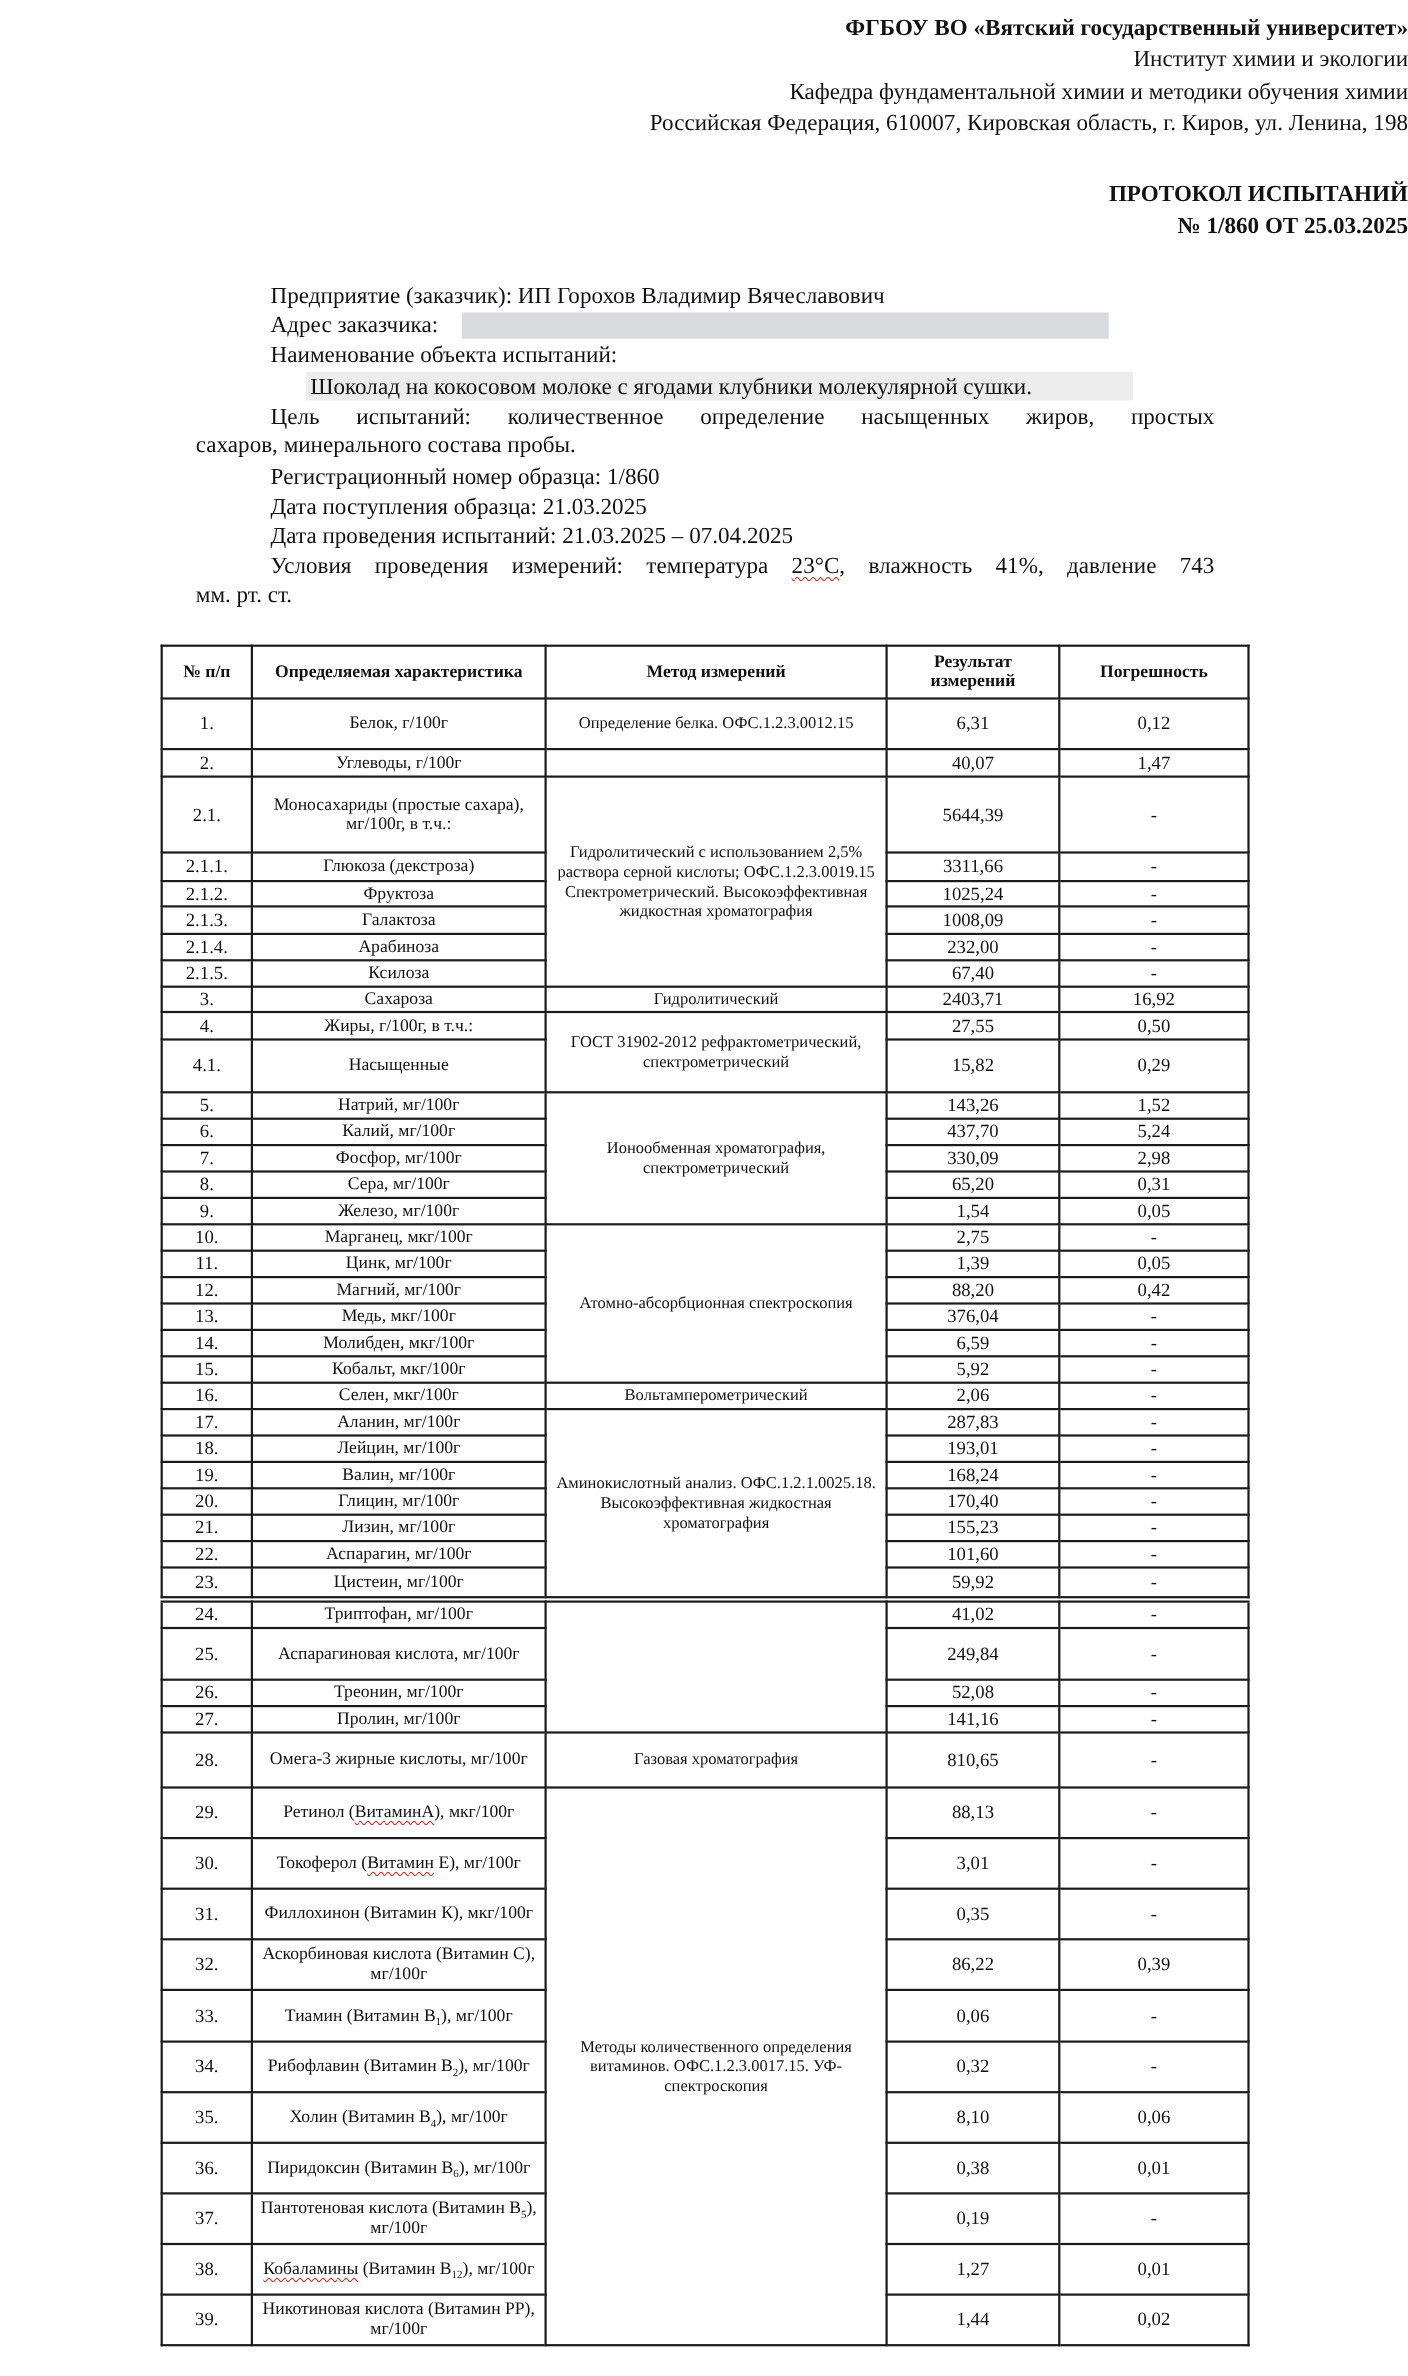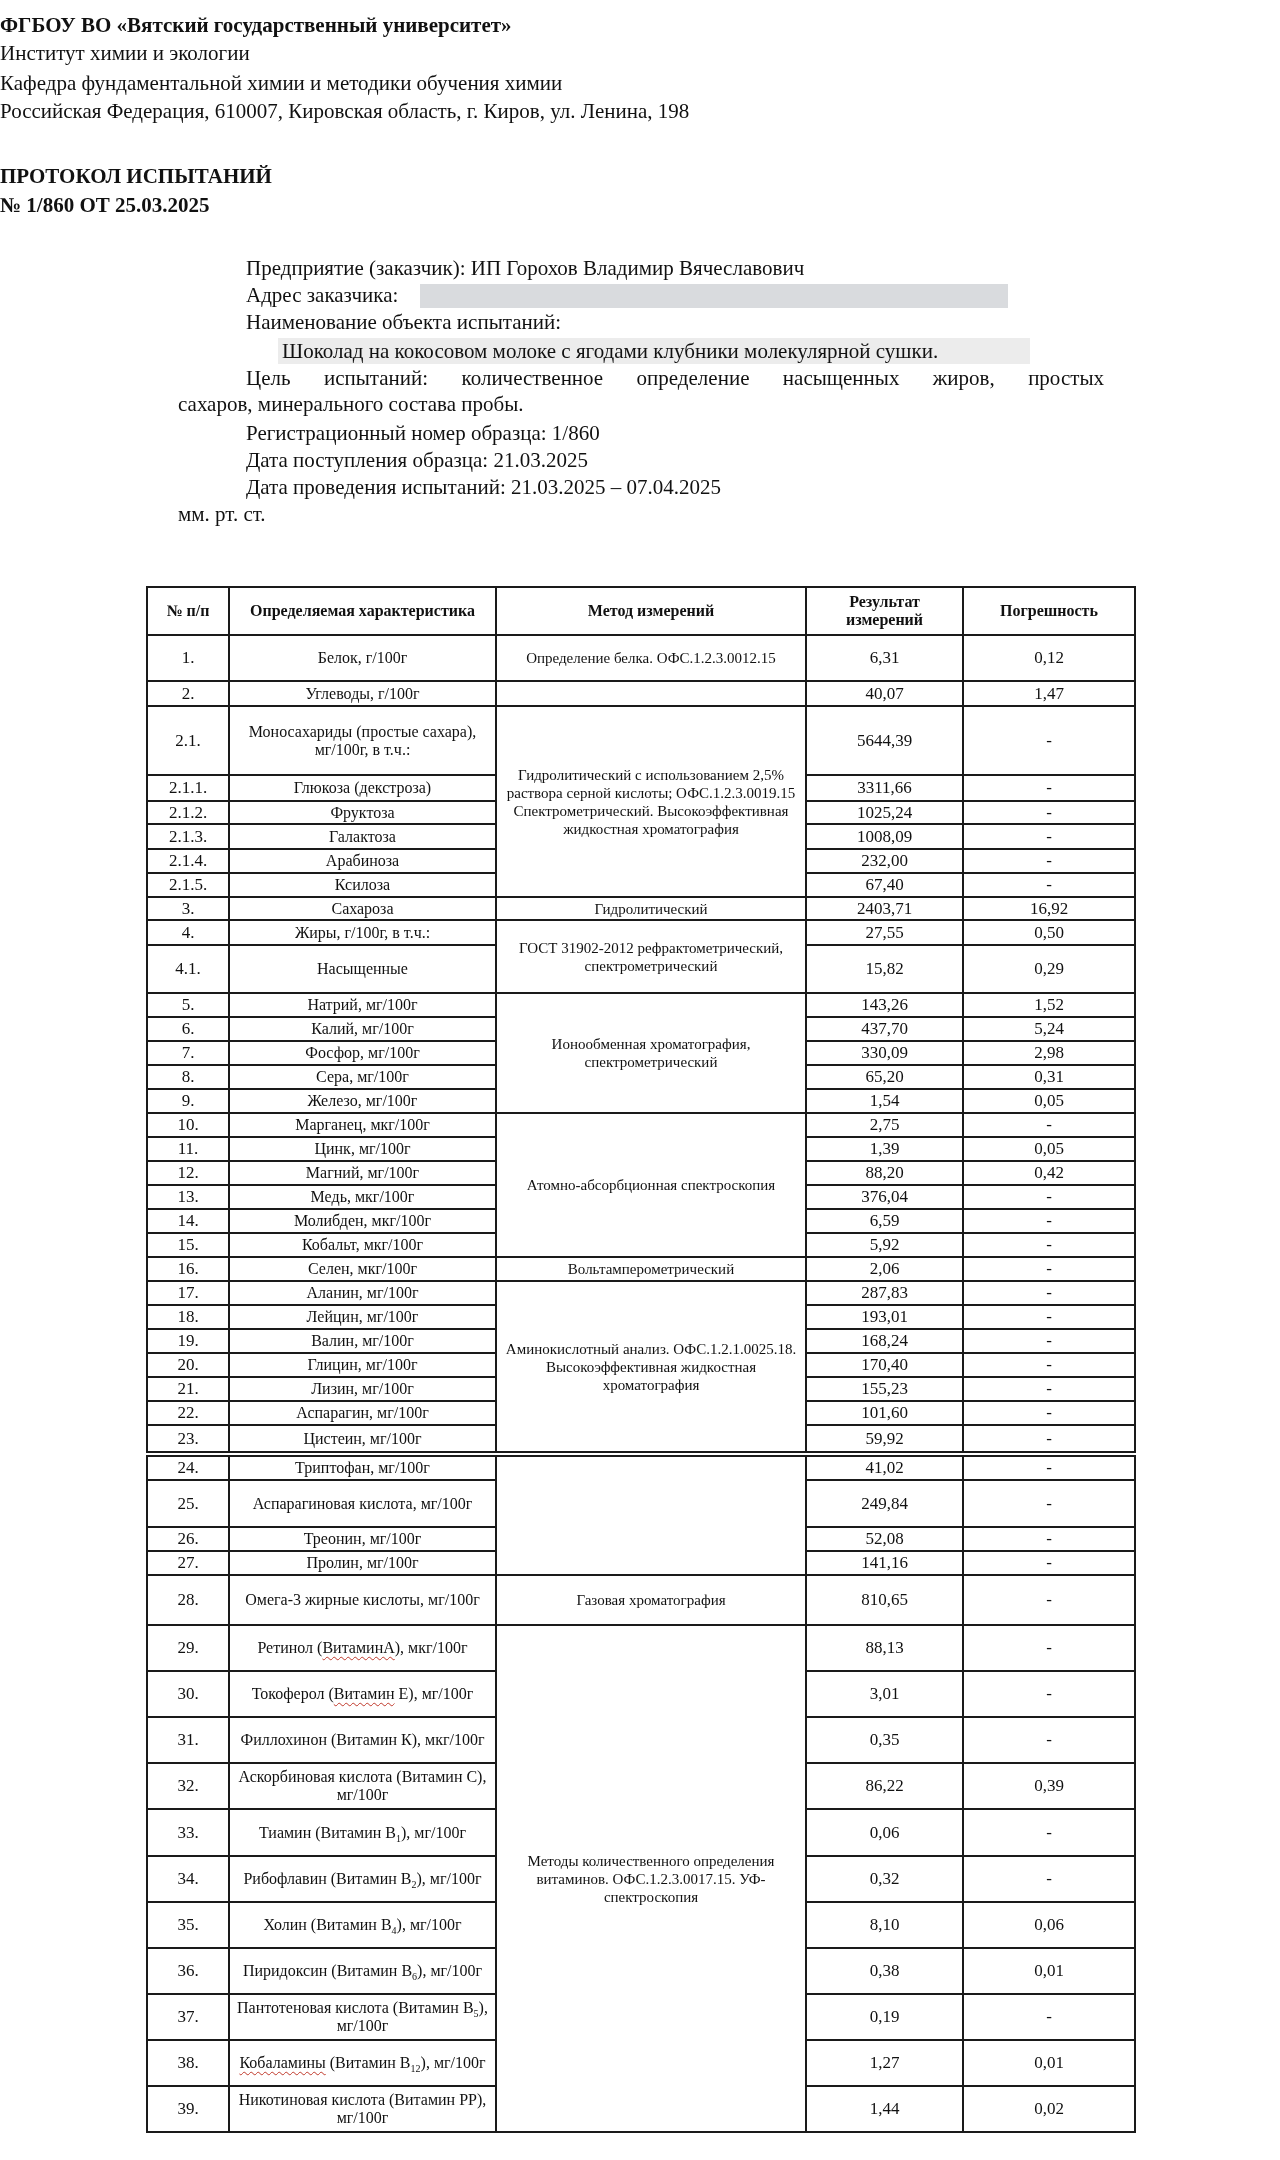--- a/index.html
+++ b/index.html
@@ -1,18 +1,18 @@
 <!DOCTYPE html>
 <html><head>
 <meta charset="utf-8">
 <style>
   html, body { margin: 0; padding: 0; background: #ffffff; }
   body { width: 1280px; height: 2160px; position: relative; overflow: hidden;
          font-family: "Liberation Serif", "DejaVu Serif", serif; color: #111; }
-  .hdr { position: absolute; left: 0; width: 1280px; text-align: left; font-size: 21px; line-height: 26px; }
+  .hdr { position: absolute; left: 0; width: 1280px; text-align: right; font-size: 21px; line-height: 26px; }
   .hdr.b { font-weight: bold; }
   .line { position: absolute; font-size: 21px; line-height: 26px; white-space: nowrap; }
   .ind { left: 246px; }
   .redact { position: absolute; left: 420px; top: 284px; width: 588px; height: 24px; background: #d9dbde; }
   .prodhl { position: absolute; left: 278px; top: 338px; width: 752px; height: 26px; background: #ececec; }
   .justify { position: absolute; left: 178px; width: 926px; font-size: 21px; line-height: 26px; text-align: justify; font-family: Liberation Serif, serif; }
   .justify .first { text-indent: 68px; text-align-last: justify; display: block; }
   .spell { text-decoration: underline wavy #c0392b; text-decoration-thickness: 1px; text-underline-offset: 3px; }
 
   table.proto { position: absolute; left: 146px; top: 586px; width: 988px; border-collapse: collapse;
@@ -44,20 +44,21 @@
 <div class="line" style="left:282px; top:338px;">Шоколад на кокосовом молоке с ягодами клубники молекулярной сушки.</div>
 
 <div class="justify" style="top:365px;">
   <span class="first">Цель испытаний: количественное определение насыщенных жиров, простых</span>
   <span>сахаров, минерального состава пробы.</span>
 </div>
 <div class="line ind" style="top:420px;">Регистрационный номер образца: 1/860</div>
 <div class="line ind" style="top:447px;">Дата поступления образца: 21.03.2025</div>
 <div class="line ind" style="top:474px;">Дата проведения испытаний: 21.03.2025 – 07.04.2025</div>
 <div class="justify" style="top:501px;">
+  <span class="first"><span>Условия проведения измерений: температура </span><span class="spell">23°С</span><span>, влажность 41%, давление 743</span></span>
   <span>мм. рт. ст.</span>
 </div>
 
 <table class="proto">
   <colgroup>
       <col class="c1">
       <col class="c2">
       <col class="c3">
       <col class="c4">
       <col class="c5">

